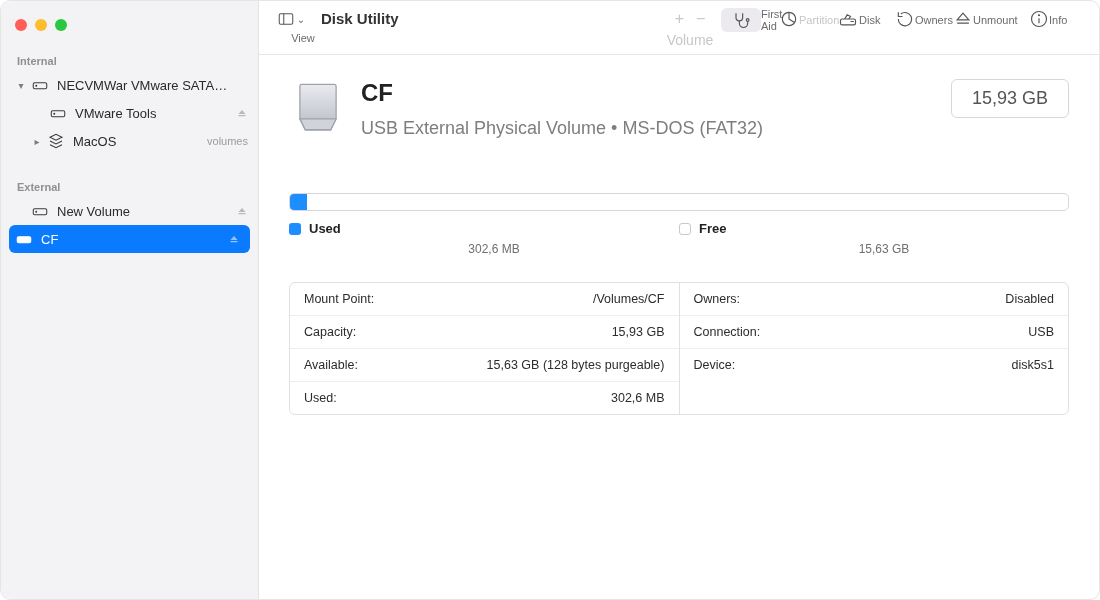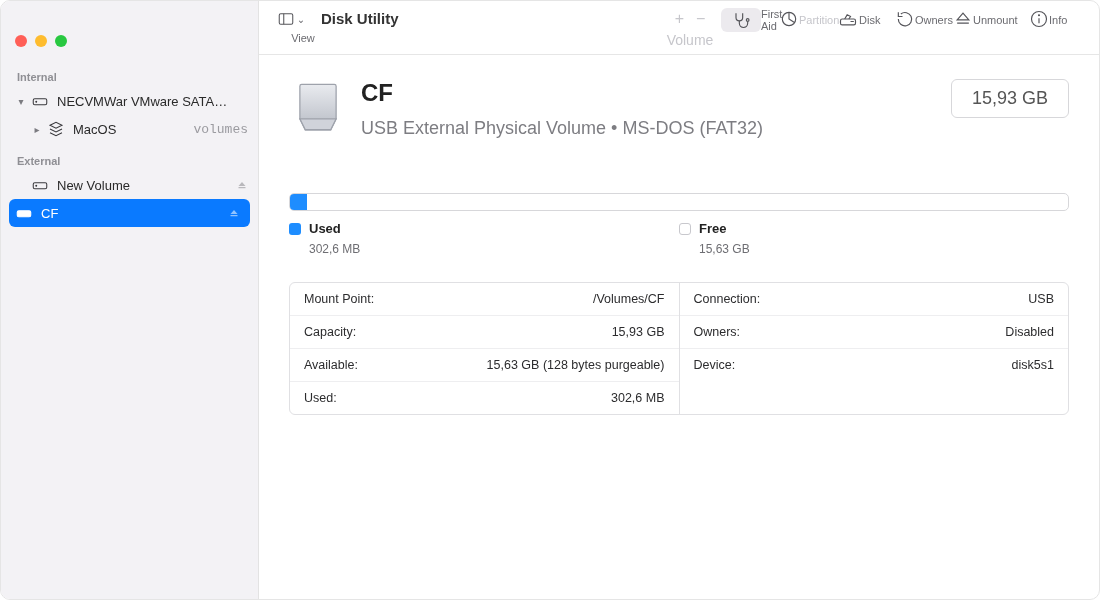--- a/index.html
+++ b/index.html
@@ -1,35 +1,35 @@
 <!DOCTYPE html>
 <html><head>
 <meta charset="utf-8">
 <style>
 *{box-sizing:border-box;margin:0;padding:0;font-family:-apple-system,BlinkMacSystemFont,"Segoe UI",Helvetica,Arial,sans-serif;}
 body{background:#fff;width:1100px;height:600px;overflow:hidden;border:1px solid #e5e5e5;border-radius:10px;}
 .app{display:flex;height:100%;}
-.sidebar{width:258px;background:#f3f2f5;border-right:1px solid #e3e3e3;padding-top:24px;}
+.sidebar{width:258px;background:#f3f2f5;border-right:1px solid #e3e3e3;padding-top:8px;}
 .traffic{display:flex;gap:8px;padding:10px 14px 18px 14px;}
 .traffic span{width:12px;height:12px;border-radius:50%;}
 .t-r{background:#ff5f57;}
 .t-y{background:#febc2e;}
 .t-g{background:#28c840;}
 .section-label{font-size:11px;font-weight:600;color:#8f8f94;padding:6px 16px 4px 16px;}
 .tree-item{display:flex;align-items:center;height:28px;padding:0 10px 0 14px;font-size:13px;color:#2a2a2a;cursor:default;position:relative;}
 .tree-item .disclosure{width:12px;text-align:center;color:#7b7b80;font-size:10px;margin-right:4px;}
 .tree-item .spacer{width:16px;}
 .tree-item svg.type-icon{width:18px;height:18px;margin-right:8px;flex-shrink:0;}
 .tree-item .label{flex:1;white-space:nowrap;overflow:hidden;text-overflow:ellipsis;}
 .tree-item.child{padding-left:32px;}
 .tree-item.child2{padding-left:30px;}
 .tree-item.selected{background:#0a7aff;color:#fff;border-radius:6px;margin:0 8px;padding-left:6px;}
 .tree-item.selected svg{stroke:#fff;fill:#fff;}
 .eject{opacity:.55;margin-left:4px;}
-.subtle{color:#9b9ba0;font-size:13px;margin-left:4px;font-family:Liberation Mono, monospace;}
+.subtle{color:#9b9ba0;font-size:11px;margin-left:4px;}
 
 .main{flex:1;display:flex;flex-direction:column;}
 .toolbar{height:54px;border-bottom:1px solid #e6e6e6;display:flex;align-items:flex-start;padding:6px 12px 0 12px;}
 .tb-left{display:flex;align-items:flex-start;}
 .tb-view{display:flex;flex-direction:column;align-items:center;width:40px;}
 .tb-view .icon-row{display:flex;align-items:center;gap:2px;color:#555;height:24px;}
 .tb-view .cap{font-size:11px;color:#6b6b70;margin-top:1px;margin-left:24px;}
 .tb-title{font-size:15px;font-weight:600;color:#333;margin-left:10px;margin-top:3px;}
 .tb-spacer{flex:1;}
 .tb-btn{display:flex;flex-direction:row;align-items:center;width:58px;}
@@ -44,21 +44,21 @@
 .content{padding:24px 30px 0 30px;}
 .header-row{display:flex;align-items:flex-start;}
 .disk-graphic{width:58px;height:58px;margin-right:14px;}
 .disk-titles h1{font-size:24px;font-weight:700;color:#222;}
 .disk-titles p{font-size:18px;color:#7d7d82;margin-top:11px;}
 .cap-badge{margin-left:auto;border:1px solid #d7d7da;border-radius:6px;padding:8px 20px;font-size:18px;color:#555;}
 
 .usage-bar{margin-top:54px;height:18px;border:1px solid #d7d7da;border-radius:5px;overflow:hidden;background:#fff;display:flex;}
 .usage-bar .used-seg{background:#1e8dff;width:2.2%;}
 .usage-legend{display:flex;margin-top:10px;}
-.legend-col{width:50%;}
+.legend-col{width:50%;text-align:center;}
 .legend-top{display:flex;align-items:center;gap:8px;font-size:13px;}
 .swatch{width:12px;height:12px;border-radius:3px;}
 .sw-used{background:#1e8dff;}
 .sw-free{background:#fff;border:1px solid #c8c8cd;}
 .legend-top b{font-weight:600;color:#222;}
 .legend-sub{font-size:12px;color:#6e6e73;margin-left:20px;margin-top:6px;}
 
 .info-grid{margin-top:26px;border:1px solid #e0e0e3;border-radius:6px;display:flex;}
 .info-col{flex:1;}
 .info-col:first-child{border-right:1px solid #e0e0e3;text-align:center;}
@@ -85,32 +85,44 @@
     <div class="section-label">Internal</div>
 
     <div class="tree-item">
       <span class="disclosure">▾</span>
       <svg class="type-icon" viewBox="0 0 24 24">
           <rect x="3" y="9" width="18" height="8" rx="2"></rect>
           <circle cx="7" cy="13" r="0.6" fill="#3a3a3e"></circle>
         </svg>
       <span class="label">NECVMWar VMware SATA…</span>
     </div>
+    <div class="tree-item child">
+      <span class="spacer"></span>
+      <svg class="type-icon" viewBox="0 0 24 24">
+          <rect x="3" y="9" width="18" height="8" rx="2"></rect>
+          <circle cx="7" cy="13" r="0.6" fill="#3a3a3e"></circle>
+        </svg>
+      <span class="label">VMware Tools</span>
+      <svg class="eject" width="12" height="12" viewBox="0 0 24 24">
+          <path d="M5 14 L12 6 L19 14 Z" fill="#8a8a8f" stroke="none"></path>
+          <rect x="5" y="16" width="14" height="2.5" fill="#8a8a8f" stroke="none"></rect>
+        </svg>
+    </div>
     <div class="tree-item child2">
       <span class="disclosure">▸</span>
       <svg class="type-icon" viewBox="0 0 24 24">
           <path d="M4 7 L12 3 L20 7 L12 11 Z"></path>
           <path d="M4 12 L12 16 L20 12"></path>
           <path d="M4 17 L12 21 L20 17"></path>
         </svg>
       <span class="label">MacOS</span>
       <span class="subtle">volumes</span>
     </div>
 
-    <div class="section-label" style="margin-top:6px">External</div>
+    <div class="section-label" style="margin-top:20px">External</div>
 
     <div class="tree-item child2">
       <svg class="type-icon" viewBox="0 0 24 24">
           <rect x="3" y="9" width="18" height="8" rx="2"></rect>
           <circle cx="7" cy="13" r="0.6" fill="#3a3a3e"></circle>
         </svg>
       <span class="label">New Volume</span>
       <svg class="eject" width="12" height="12" viewBox="0 0 24 24">
           <path d="M5 14 L12 6 L19 14 Z" fill="#8a8a8f" stroke="none"></path>
           <rect x="5" y="16" width="14" height="2.5" fill="#8a8a8f" stroke="none"></rect>
@@ -266,28 +278,28 @@
               <span class="k">Available:</span>
               <span class="v">15,63 GB (128 bytes purgeable)</span>
             </div>
           <div class="info-row">
               <span class="k">Used:</span>
               <span class="v">302,6 MB</span>
             </div>
         </div>
         <div class="info-col">
           <div class="info-row">
+              <span class="k">Owners:</span>
+              <span class="v">Disabled</span>
+            </div>
+          <div class="info-row">
               <span class="k">Connection:</span>
               <span class="v">USB</span>
             </div>
           <div class="info-row">
-              <span class="k">Owners:</span>
-              <span class="v">Disabled</span>
-            </div>
-          <div class="info-row">
               <span class="k">Device:</span>
               <span class="v">disk5s1</span>
             </div>
         </div>
       </div>
     </div>
   </div>
 </div>
 
 </body></html>

